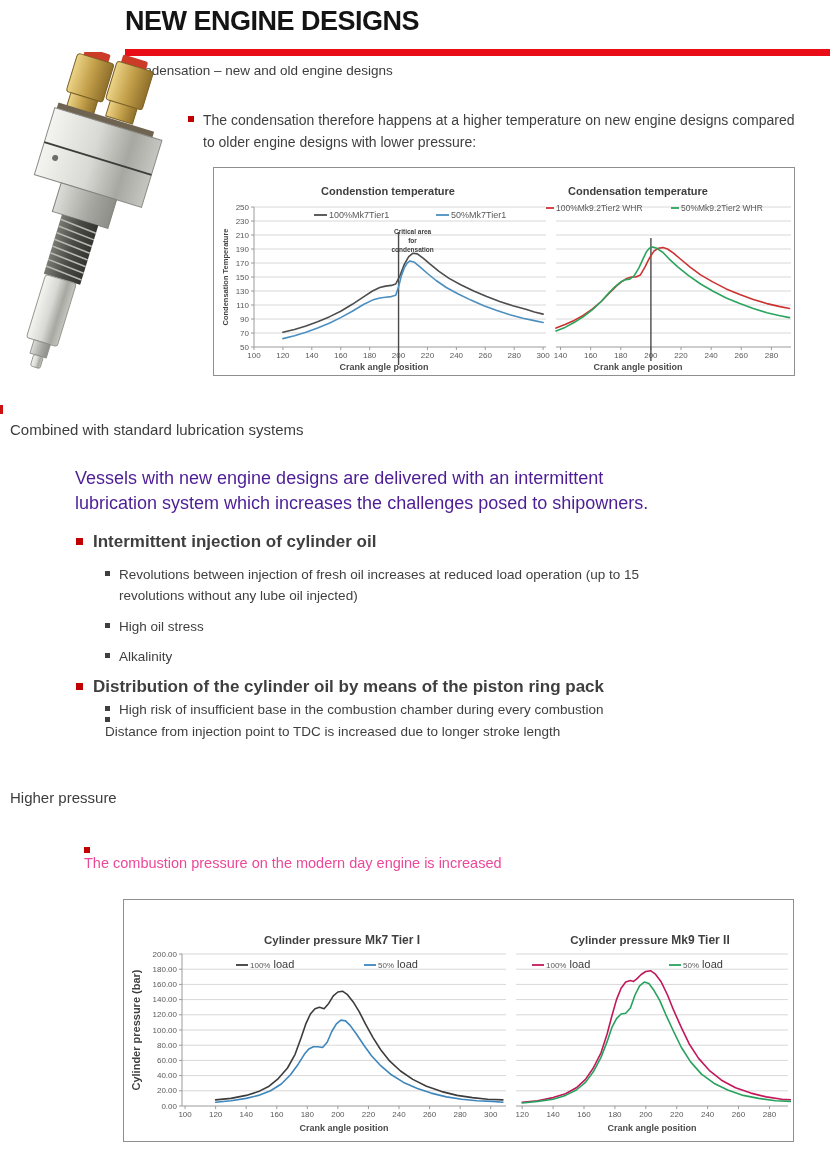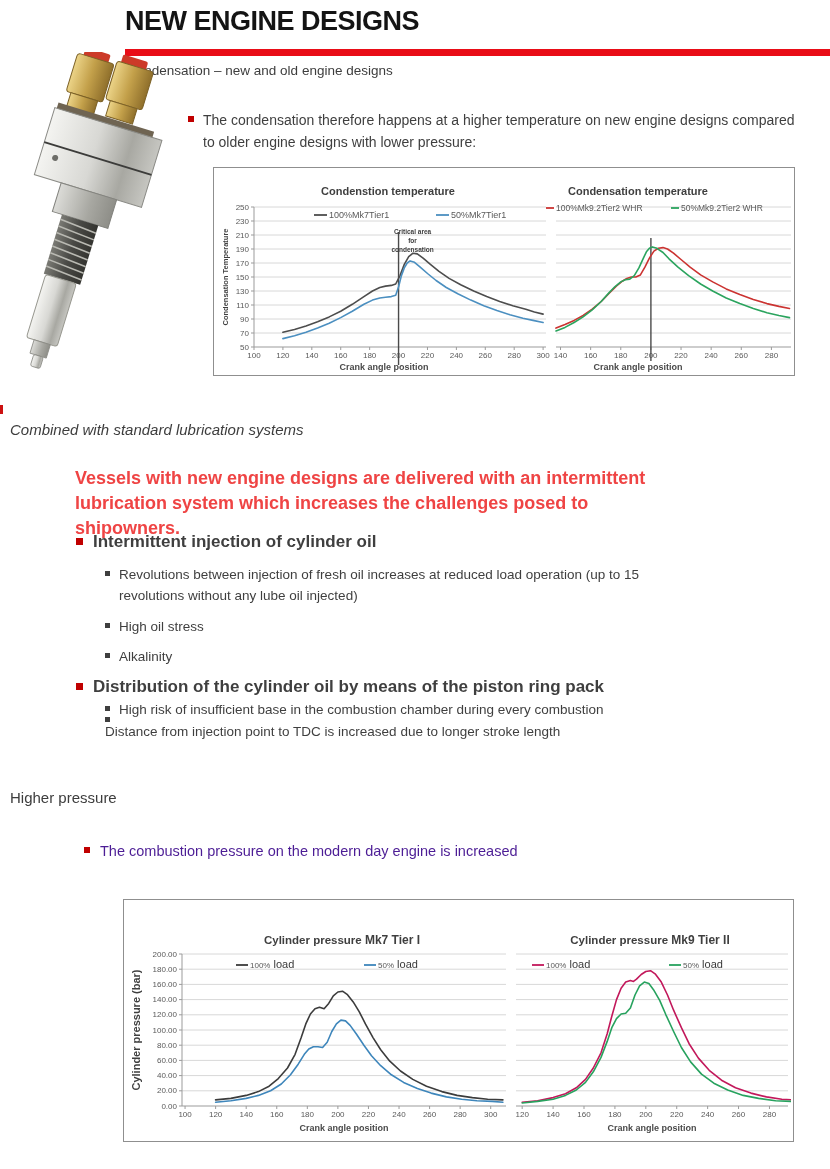--- a/index.html
+++ b/index.html
@@ -15,35 +15,35 @@
   .brow{display:flex;align-items:flex-start;}
   .mark-red{flex:0 0 auto;background:#c00000;}
   .mark-dark{flex:0 0 auto;background:#3f3f3f;}
   .intro-bullet{left:188px;top:109px;width:622px;font-size:14px;color:#3f3f3f;line-height:1.6;}
   .intro-bullet .mark-red{width:6px;height:6px;margin:7px 9px 0 0;}
   .chart-box{border:1px solid #8f8f8f;background:#fff;}
   .box1{left:213px;top:167px;width:580px;height:207px;}
   .box2{left:123px;top:899px;width:669px;height:241px;}
   .edge-mark{left:0;top:405px;width:3px;height:9px;background:#cc1111;}
   .h-left{font-size:15px;color:#3d3d3d;}
-  .h2{left:10px;top:421px;font-style:italic;}
+  .h2{left:10px;top:421px;}
   .h3{left:10px;top:789px;}
-  .lead{left:75px;top:466px;width:612px;font-size:18px;font-weight:bold;color:#ef4444;line-height:1.38;}
+  .lead{left:75px;top:466px;width:612px;font-size:18px;font-weight:normal;color:#4c1d95;line-height:1.38;}
   .lvl1{font-size:17px;color:#3f3f3f;line-height:1.3;font-weight:bold;}
   .lvl1 .mark-red{width:7px;height:7px;margin:7px 10px 0 0;}
   .lvl2{font-size:13.5px;color:#3f3f3f;line-height:1.55;}
   .lvl2 .mark-dark{width:5px;height:5px;margin:6px 9px 0 0;}
   .lb1{left:76px;top:531px;width:660px;}
   .sb1{left:105px;top:565px;width:600px;}
   .sb2{left:105px;top:617px;width:600px;}
   .sb3{left:105px;top:647px;width:600px;}
   .lb2{left:76px;top:676px;width:680px;}
   .sb4{left:105px;top:711px;width:640px;flex-direction:column;}
   .sb5{left:105px;top:700px;width:660px;}
-  .cb{left:84px;top:841px;width:660px;font-size:14.5px;color:#4c1d95;line-height:1.4;}
+  .cb{left:84px;top:841px;width:660px;font-size:14.5px;color:#ec4899;line-height:1.4;flex-direction:column;}
   .cb .mark-red{width:6px;height:6px;margin:6px 10px 0 0;}
   svg text{font-family:"Liberation Sans",sans-serif;}
 </style>
 </head>
 <body>
 
 <div class="abs page-title">NEW ENGINE DESIGNS</div>
 <div class="abs red-bar"></div>
 <div class="abs subtitle">Condensation – new and old engine designs</div>
 

